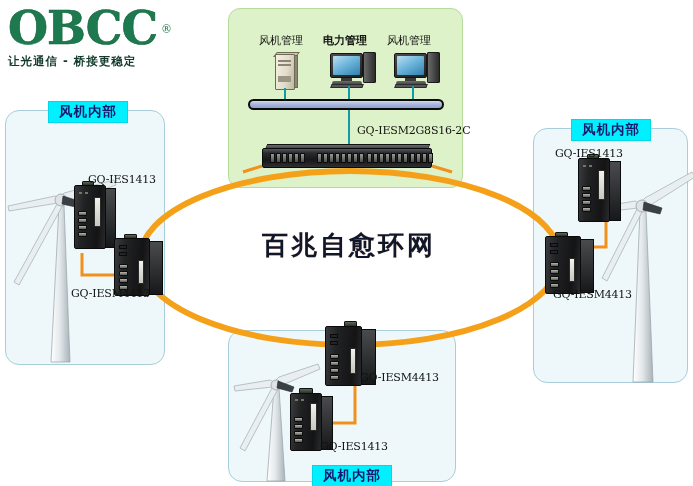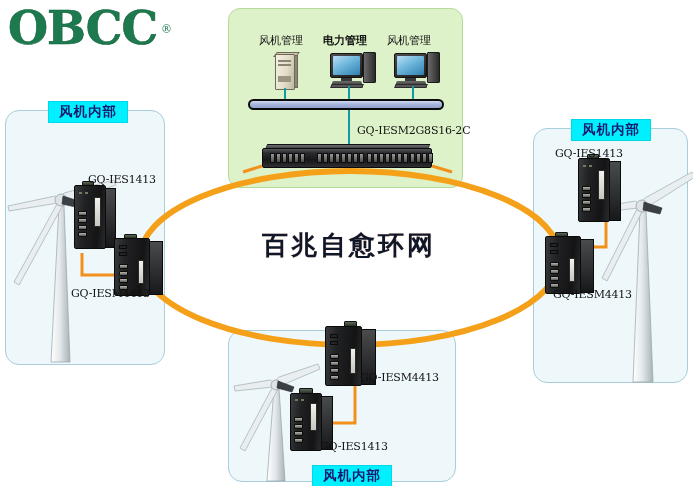--- a/index.html
+++ b/index.html
@@ -336,20 +336,21 @@
 </head>
 <body>
 
 <div id="stage">
 
   <div class="logo-wrap">
     <div class="logo-mark">
       <span>OBCC</span>
       <span class="logo-reg">®</span>
     </div>
+    <div class="logo-tag">让光通信 - 桥接更稳定</div>
   </div>
 
   <div class="panel control" id="panel-control"></div>
   <div class="panel turbine" id="panel-left"></div>
   <div class="panel turbine" id="panel-right"></div>
   <div class="panel turbine" id="panel-bottom"></div>
 
   <svg class="turb-svg" id="turb-left" viewBox="0 0 130 215">
     <defs>
       <linearGradient id="twr" x1="0" y1="0" x2="1" y2="0">

